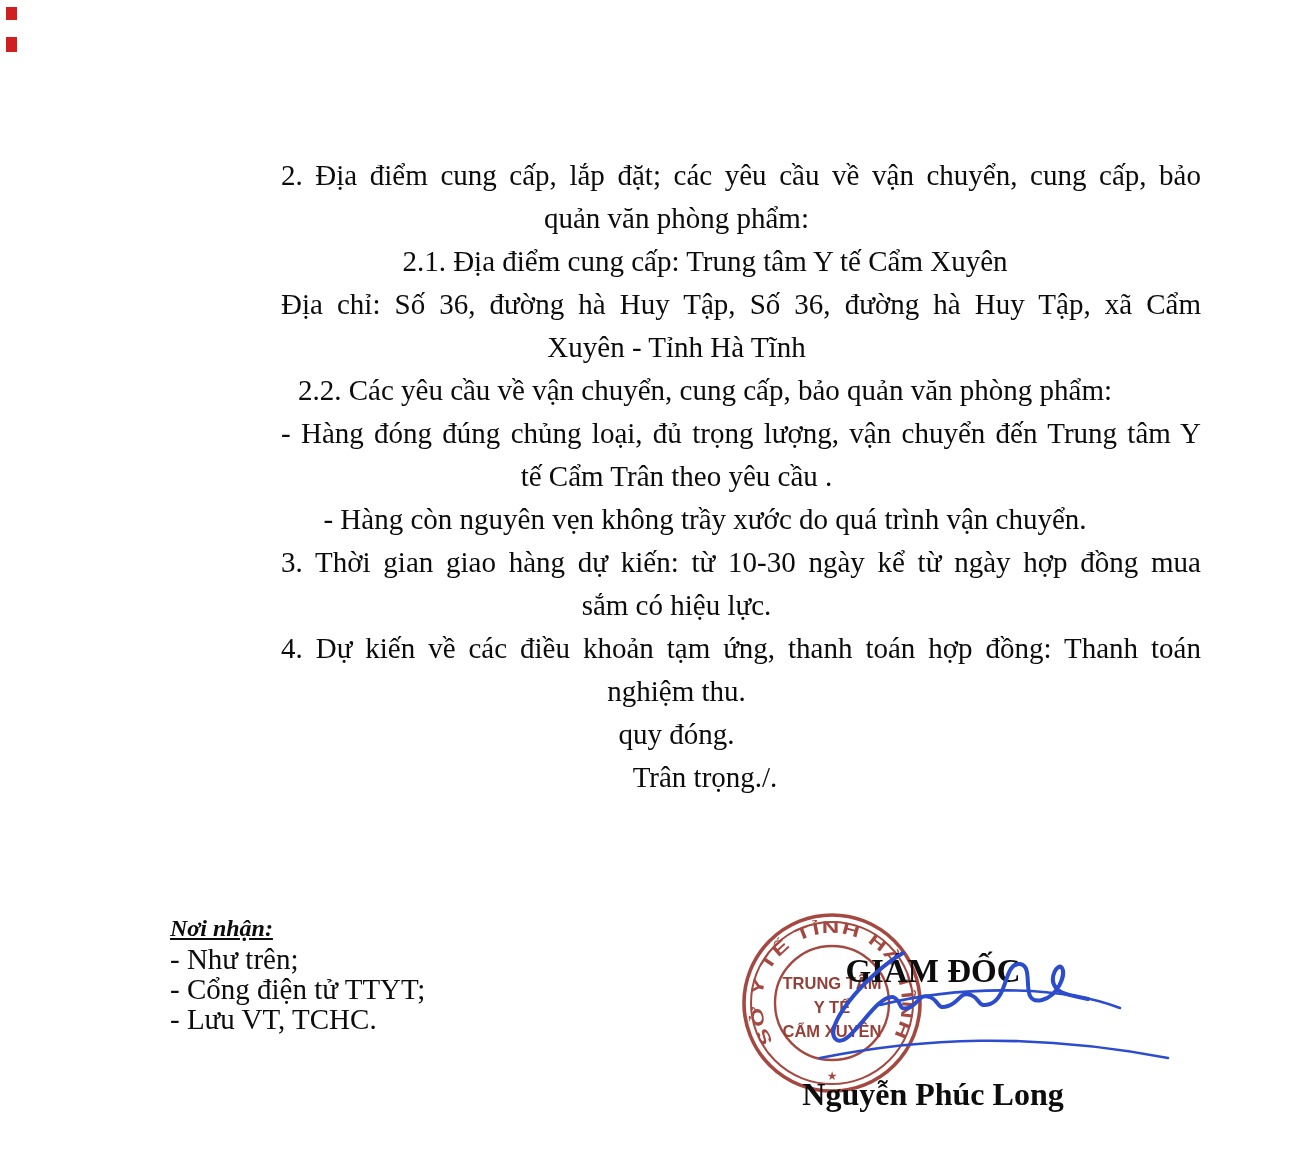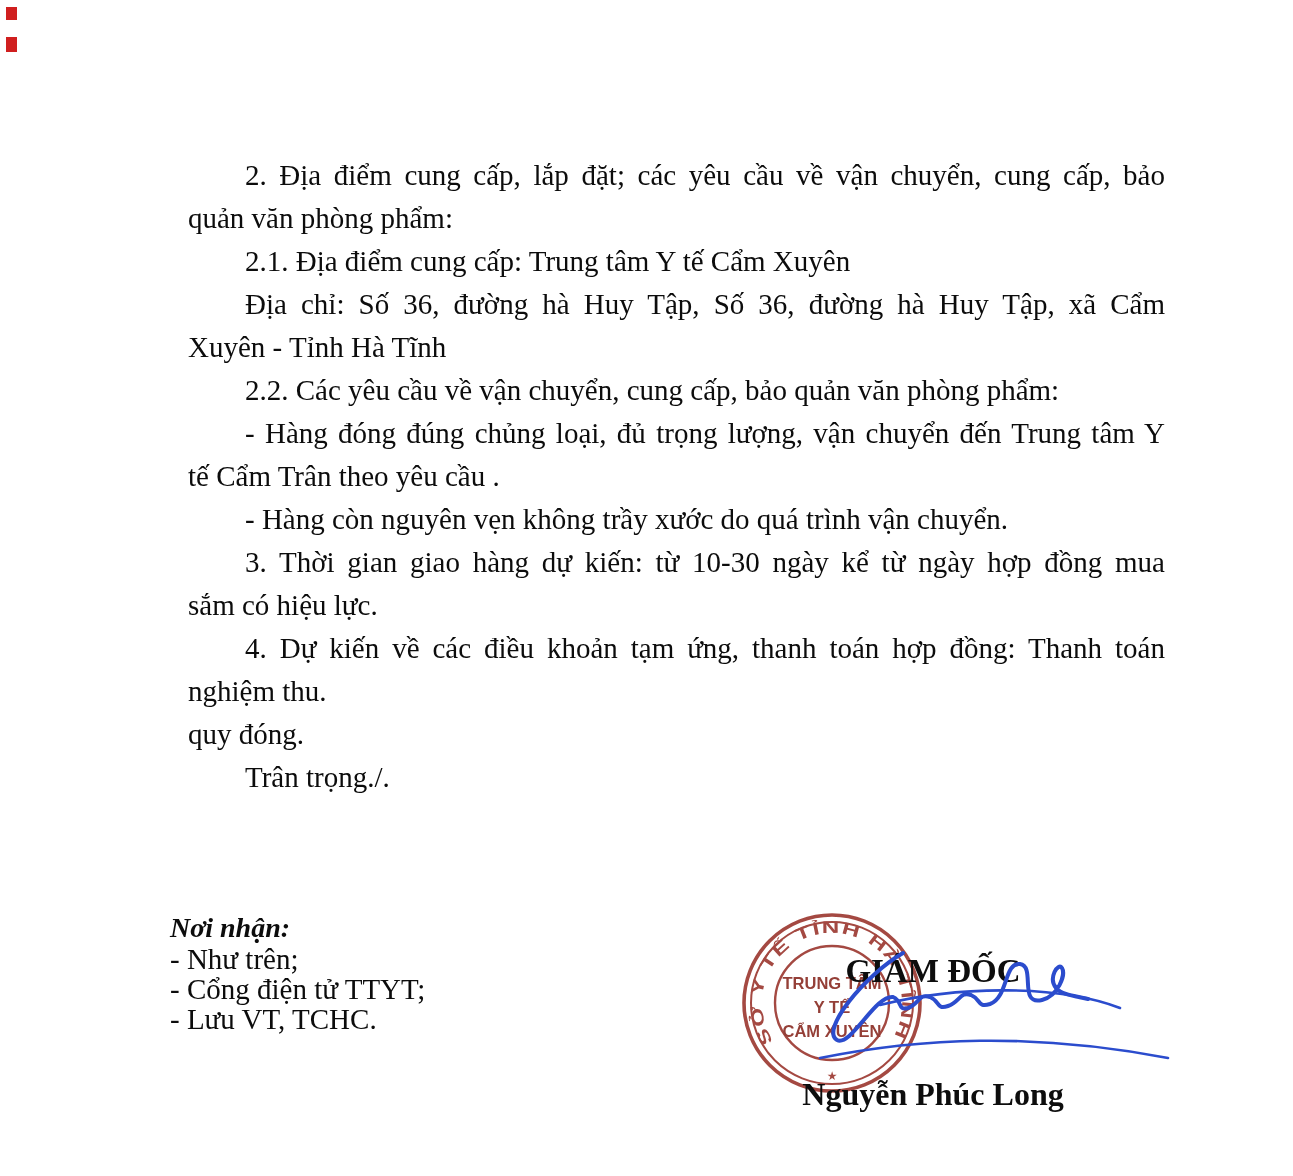--- a/index.html
+++ b/index.html
@@ -11,27 +11,27 @@
   
   .corner-mark{position:absolute;left:6px;width:11px;background:#d01f1f;}
   .corner-mark.m1{top:7px;height:13px;}
   .corner-mark.m2{top:37px;height:15px;}
 
   
   .doc-body{
     position:absolute;left:188px;top:154px;width:977px;
     font-size:29px;line-height:43px;color:#0c0c0c;
   }
-  .bline{width:100%;text-align:left;white-space:normal;}
+  .bline{width:100%;text-align:center;white-space:normal;}
   .bline.ind{text-indent:57px;}
-  .bline.just{text-align:justify;text-align-last:justify;}
+  .bline.just{text-align:justify;text-align-last:justify;margin-left:36px;}
 
   
   .recipients{position:absolute;left:170px;top:912px;width:330px;color:#0c0c0c;}
-  .rec-heading{font-size:28px;font-weight:bold;font-style:italic;line-height:32px;}
+  .rec-heading{font-size:24px;font-weight:bold;font-style:italic;line-height:32px;text-decoration:underline;}
   .rec-item{font-size:29px;line-height:30px;}
 
   
   .sig-title{
     position:absolute;left:793px;top:913px;width:280px;text-align:center;
     font-size:33px;font-weight:bold;color:#0d0d0d;z-index:3;margin-top:40px;
   }
   .sig-name{
     position:absolute;left:783px;top:1076px;width:300px;text-align:center;
     font-size:32px;font-weight:bold;color:#0d0d0d;z-index:3;

